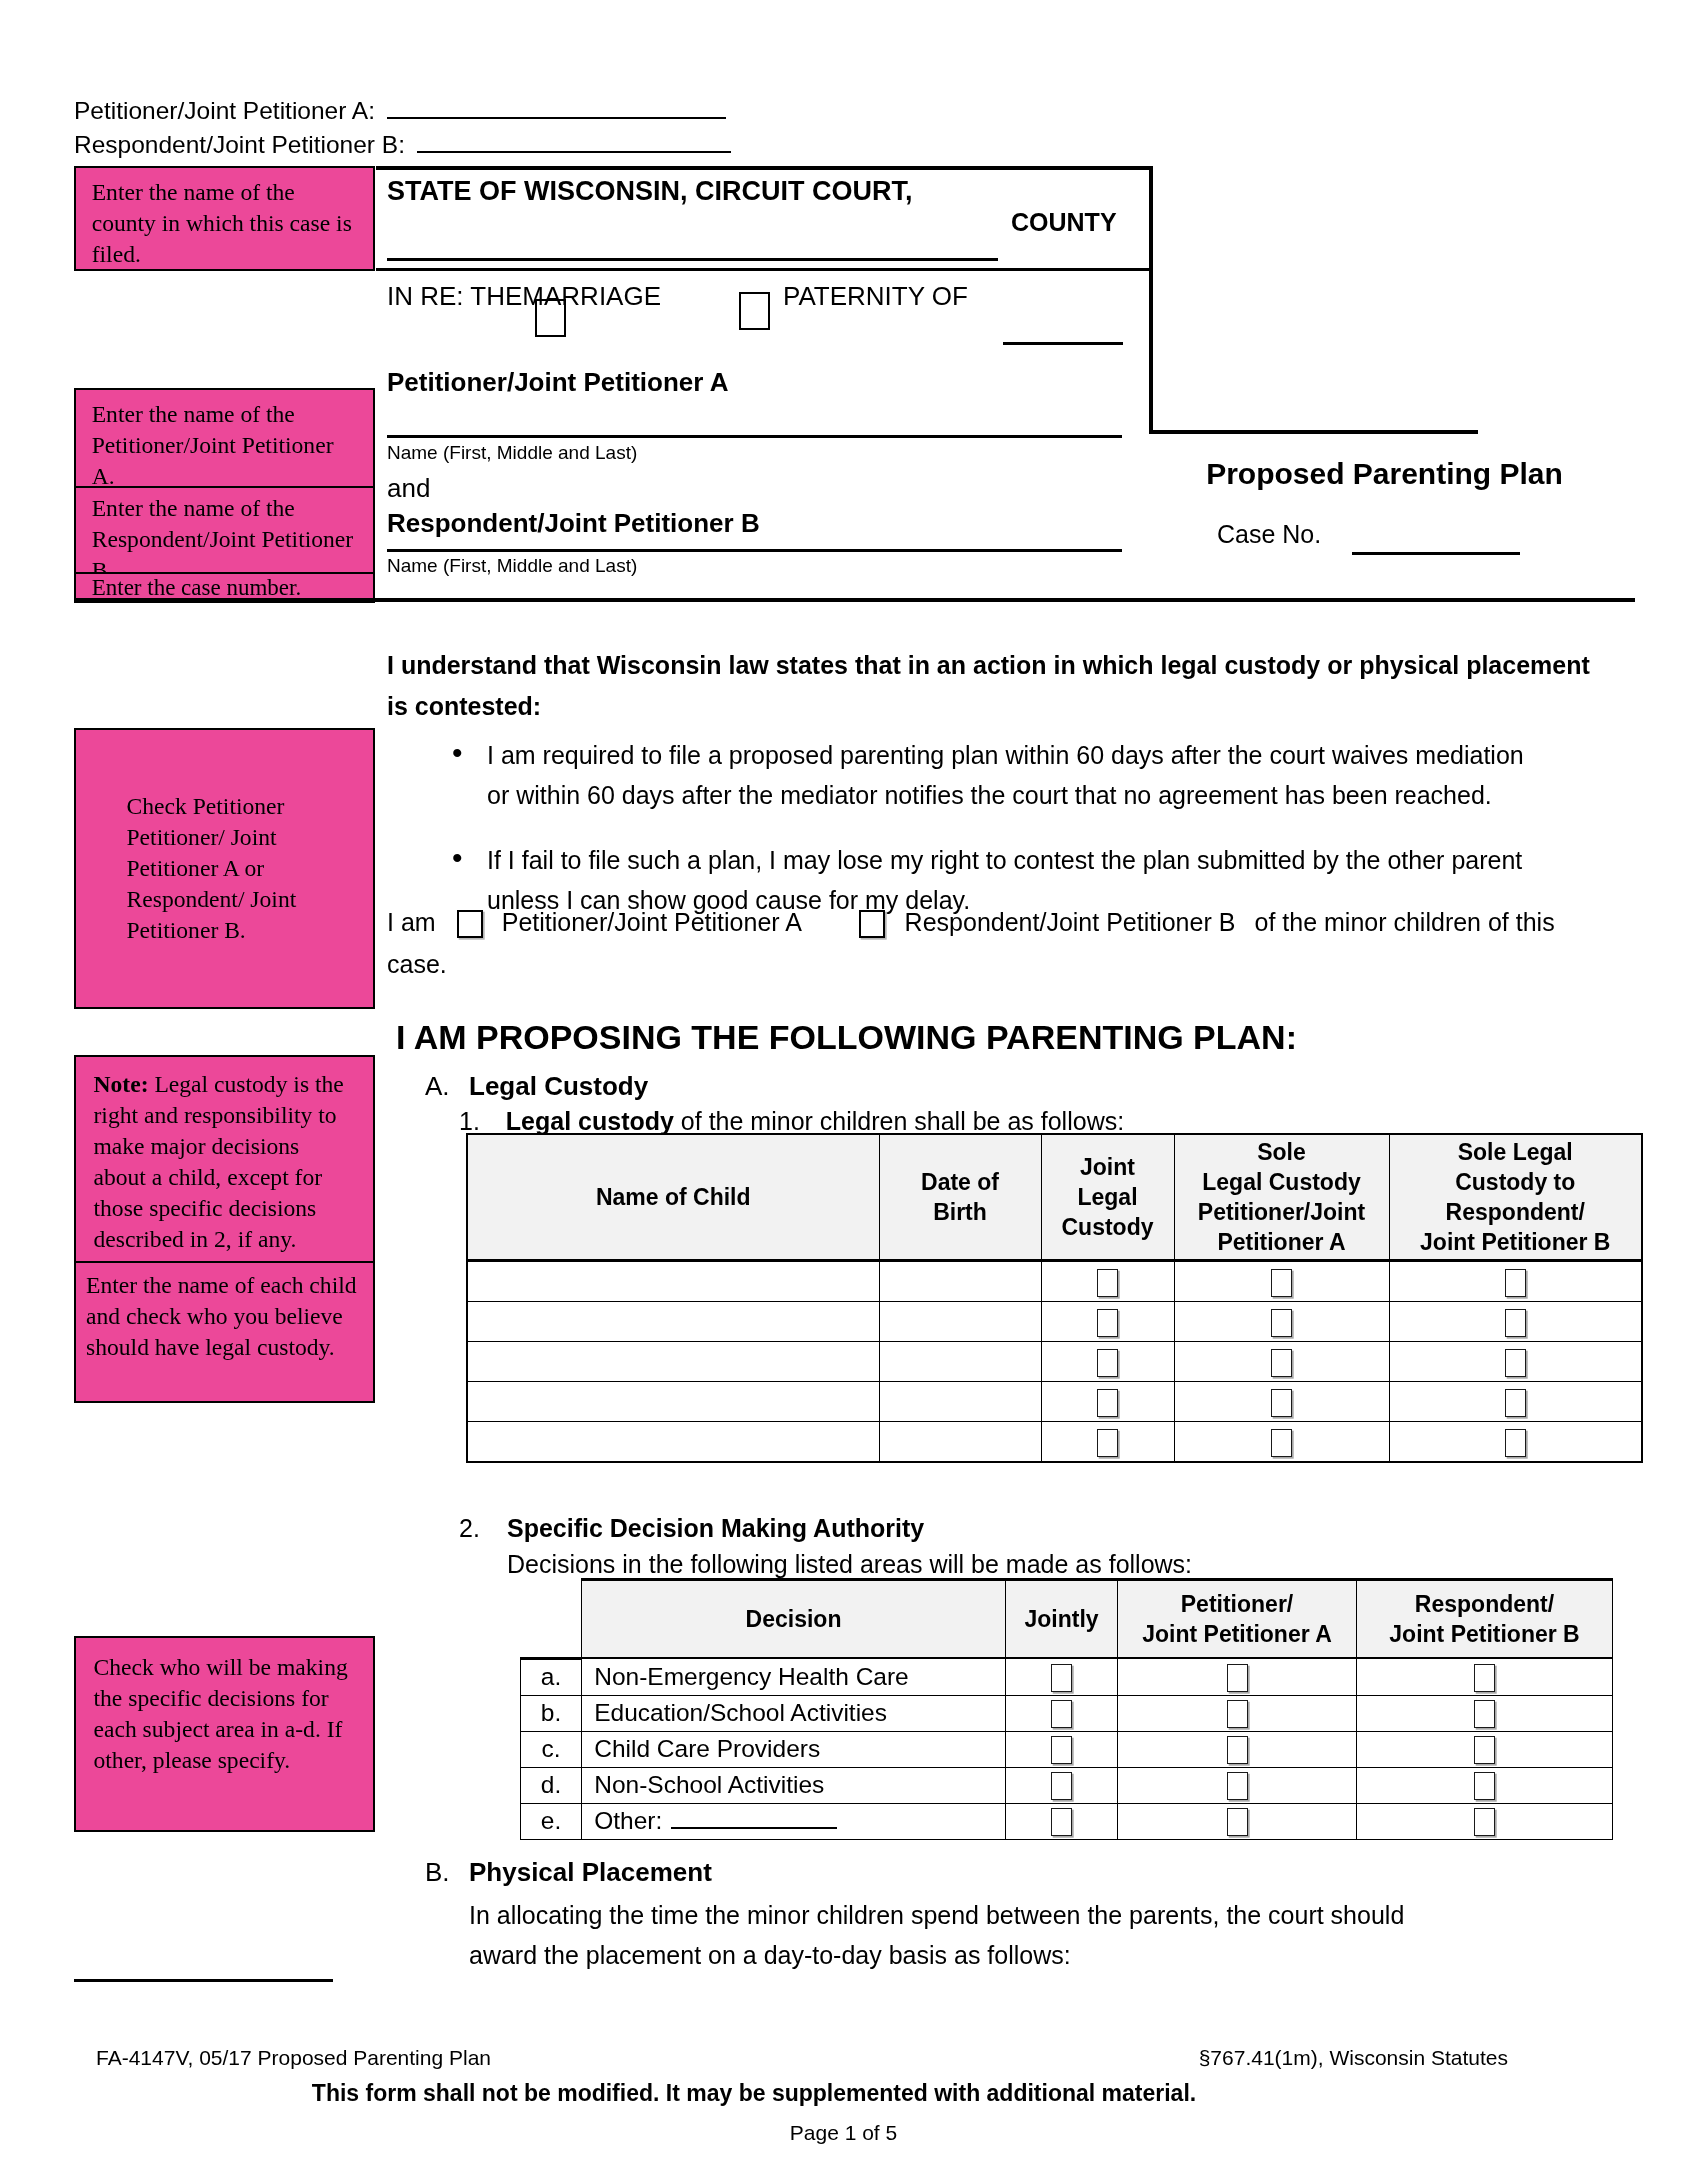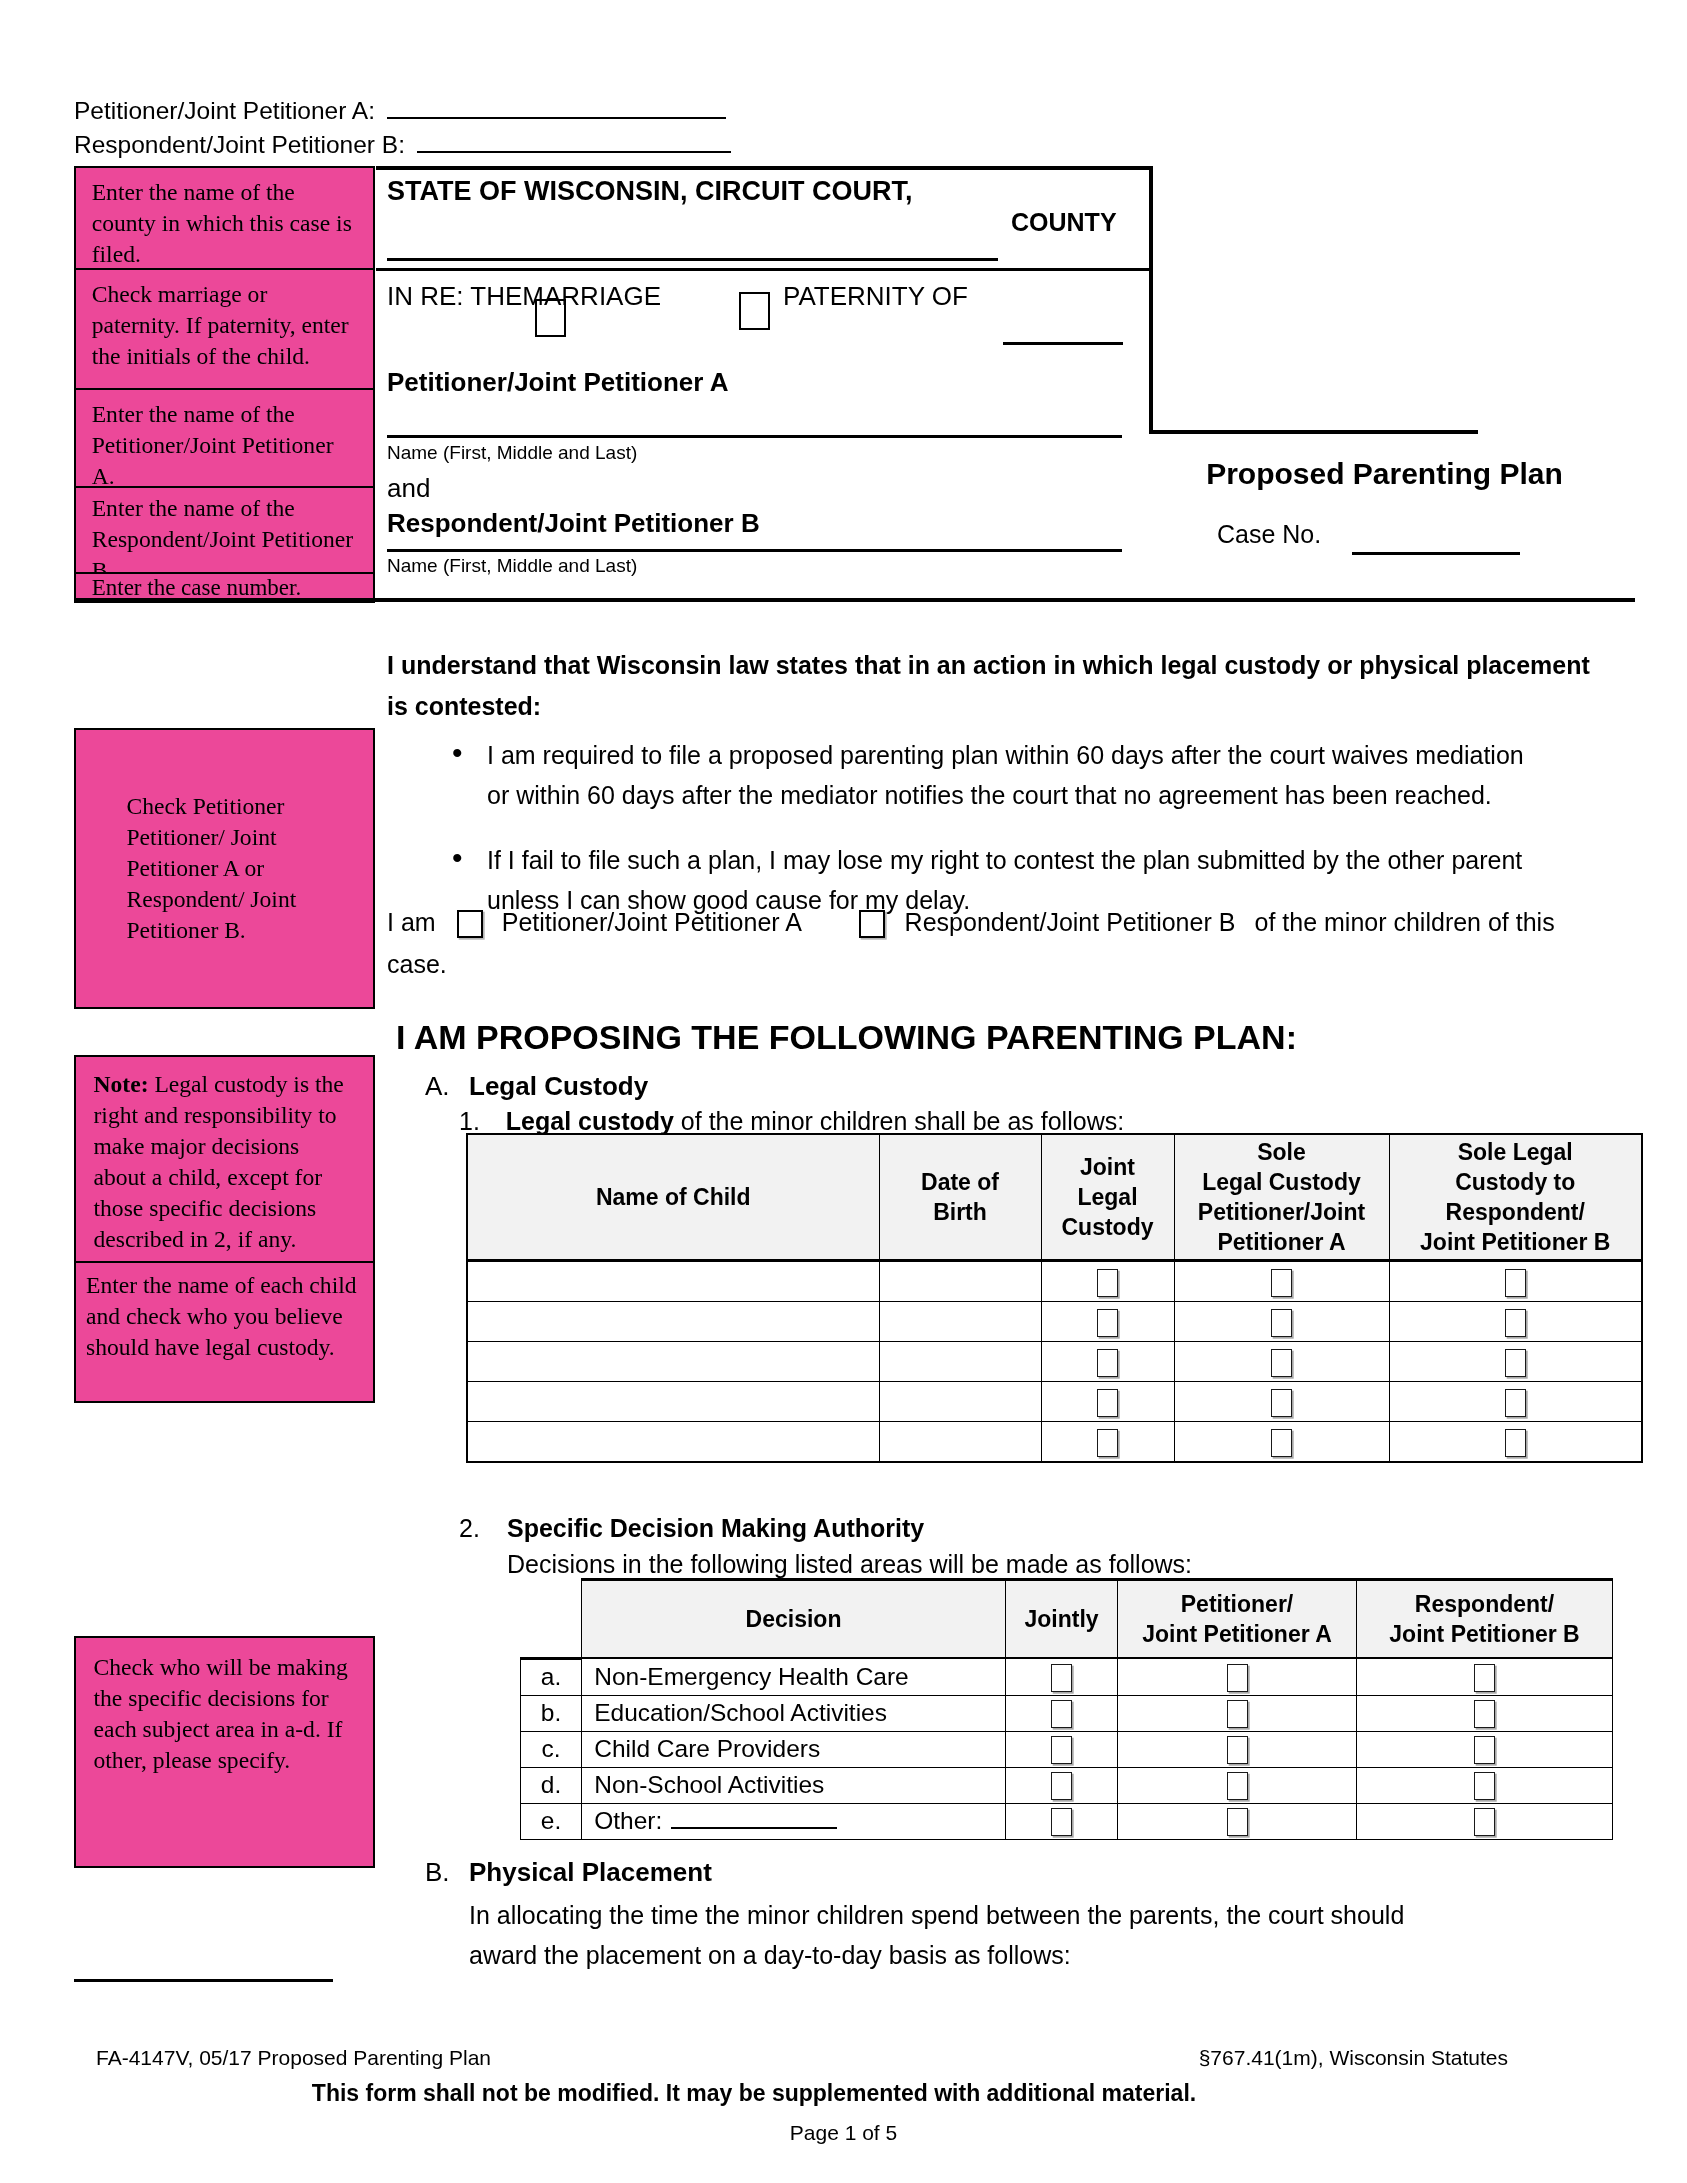--- a/index.html
+++ b/index.html
@@ -50,23 +50,20 @@
     <span class="uline" style="width:339px;margin-left:5.2px;"></span>
   </div>
   <div class="abs" style="left:74px;top:128px;font-size:24.5px;">
     <span>Respondent/Joint Petitioner B:</span>
     <span class="uline" style="width:314px;margin-left:5.2px;"></span>
   </div>
 
   <div class="ibox serif" style="top:166px;height:105px;">
     <div class="txt">Enter the name of the county in which this case is filed.</div>
   </div>
-  <div class="ibox serif" style="top:268px;height:122px;">
-    <div class="txt">Check marriage or paternity.  If paternity, enter the initials of the child.</div>
-  </div>
   <div class="ibox serif" style="top:388px;height:101px;">
     <div class="txt">Enter the name of the Petitioner/Joint Petitioner A.</div>
   </div>
   <div class="ibox serif" style="top:486px;height:88px;">
     <div class="txt" style="padding:5.2px 15.7px;">Enter the name of the Respondent/Joint Petitioner B.</div>
   </div>
   <div class="ibox serif" style="top:572px;height:31px;">
     <div class="txt" style="padding:0.9px 15.7px;font-size:23px;line-height:26px;">Enter the case number.</div>
   </div>
 
@@ -198,21 +195,21 @@
           <td><span class="cb"></span></td>
           <td><span class="cb"></span></td>
         </tr>
       </tbody>
   </table>
 
   <div class="abs" style="left:459px;top:1514px;font-size:25px;">2.</div>
   <div class="abs b" style="left:507px;top:1514px;font-size:25px;">Specific Decision Making Authority</div>
   <div class="abs" style="left:507px;top:1550px;font-size:25px;">Decisions in the following listed areas will be made as follows:</div>
 
-  <div class="ibox serif" style="top:1636px;height:232px;">
+  <div class="ibox serif" style="top:1636px;height:196px;">
     <div class="txt" style="padding:14px 17.5px;">Check who will be making the specific decisions for each subject area in a-d. If other, please specify.</div>
   </div>
 
   <table id="table2">
     <colgroup>
         <col style="width:61px">
         <col style="width:424px">
         <col style="width:112px">
         <col style="width:239px">
         <col style="width:256px">

